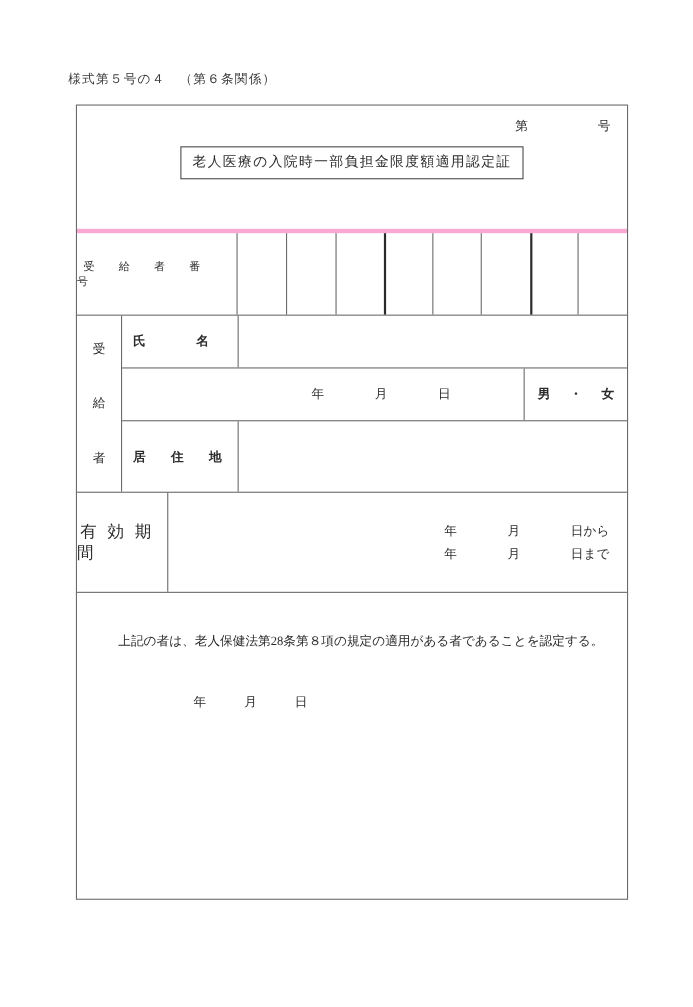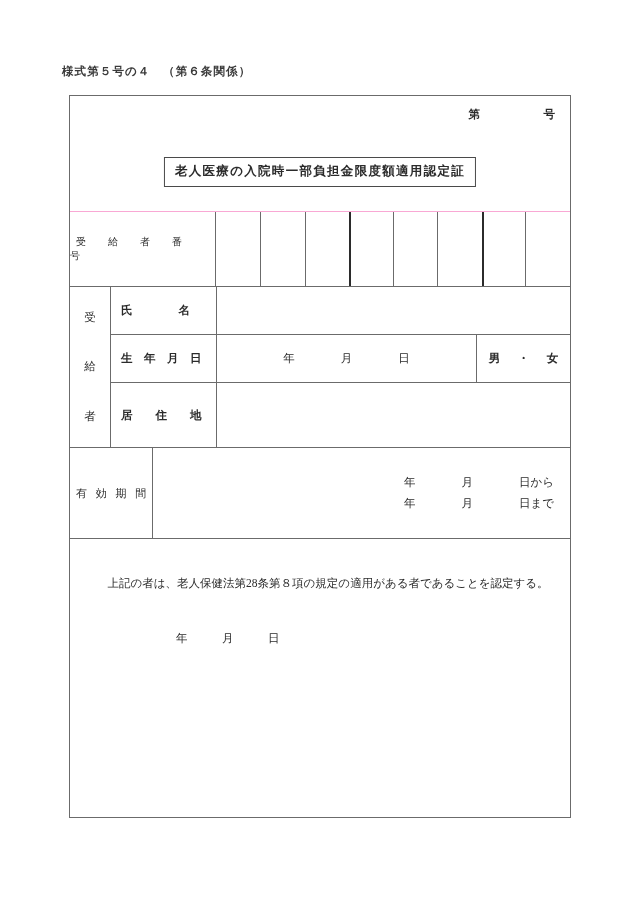--- a/index.html
+++ b/index.html
@@ -18,57 +18,55 @@
 
   
   .form-no {
     position: absolute;
     left: 62px;
     top: 64px;
     font-size: 11.5px;
     letter-spacing: 1.1px;
     white-space: pre;
     color: #3a3a3a;
-    font-weight: bold;
   }
 
   
   .sheet {
     position: absolute;
     left: 69px;
     top: 95px;
     width: 502px;
     height: 723px;
     border: 1px solid #6b6b6b;
     box-sizing: border-box;
   }
 
   
   .band { position: absolute; left: 0; right: 0; box-sizing: border-box; }
 
   
   .header-zone {
     top: 0;
     height: 116px;
-    border-bottom: 1px solid #f9a8d4;
-    font-weight: bold;
+    border-bottom: 4px solid #f9a8d4;
   }
   .doc-number {
     position: absolute;
     right: 14px;
     top: 11px;
     font-size: 11.5px;
     letter-spacing: 1px;
     white-space: pre;
   }
   .title-box {
     position: absolute;
     left: 50%;
     transform: translateX(-50%);
-    top: 61px;
+    top: 37px;
     border: 1px solid #4a4a4a;
     padding: 5px 10px 6px 10px;
     font-size: 12.5px;
     letter-spacing: 1.3px;
     white-space: nowrap;
   }
 
   
   .number-zone {
     top: 116px;
@@ -182,21 +180,21 @@
   }
   .valid-label {
     position: absolute;
     left: 0; top: 0; bottom: 0;
     width: 83px;
     border-right: 1px solid #6b6b6b;
     box-sizing: border-box;
     display: flex;
     align-items: center;
     justify-content: center;
-    font-size: 11px;
+    font-size: 15px;
     letter-spacing: 3px;
     text-indent: 3px;
   }
   .valid-body {
     position: absolute;
     left: 83px; right: 0; top: 0; bottom: 0;
     display: flex;
     flex-direction: column;
     align-items: flex-end;
     justify-content: center;
@@ -274,23 +272,20 @@
     <div class="recip-rows">
 
       <div class="rrow" style="top:0;height:48px;border-bottom:1px solid #6b6b6b;">
         <div class="rname">
             <span>氏　　　　名</span>
           </div>
         <div class="rvalue"></div>
       </div>
 
       <div class="rrow" style="top:48px;height:48px;border-bottom:1px solid #6b6b6b;">
-        <div class="rname">
-            <span>生　年　月　日</span>
-          </div>
         <div class="rvalue">
           <div class="dob-dates">年　　　　月　　　　日</div>
           <div class="gender-cell">男　・　女</div>
         </div>
       </div>
 
       <div class="rrow" style="top:96px;bottom:0;">
         <div class="rname">
             <span>居　　住　　地</span>
           </div>

